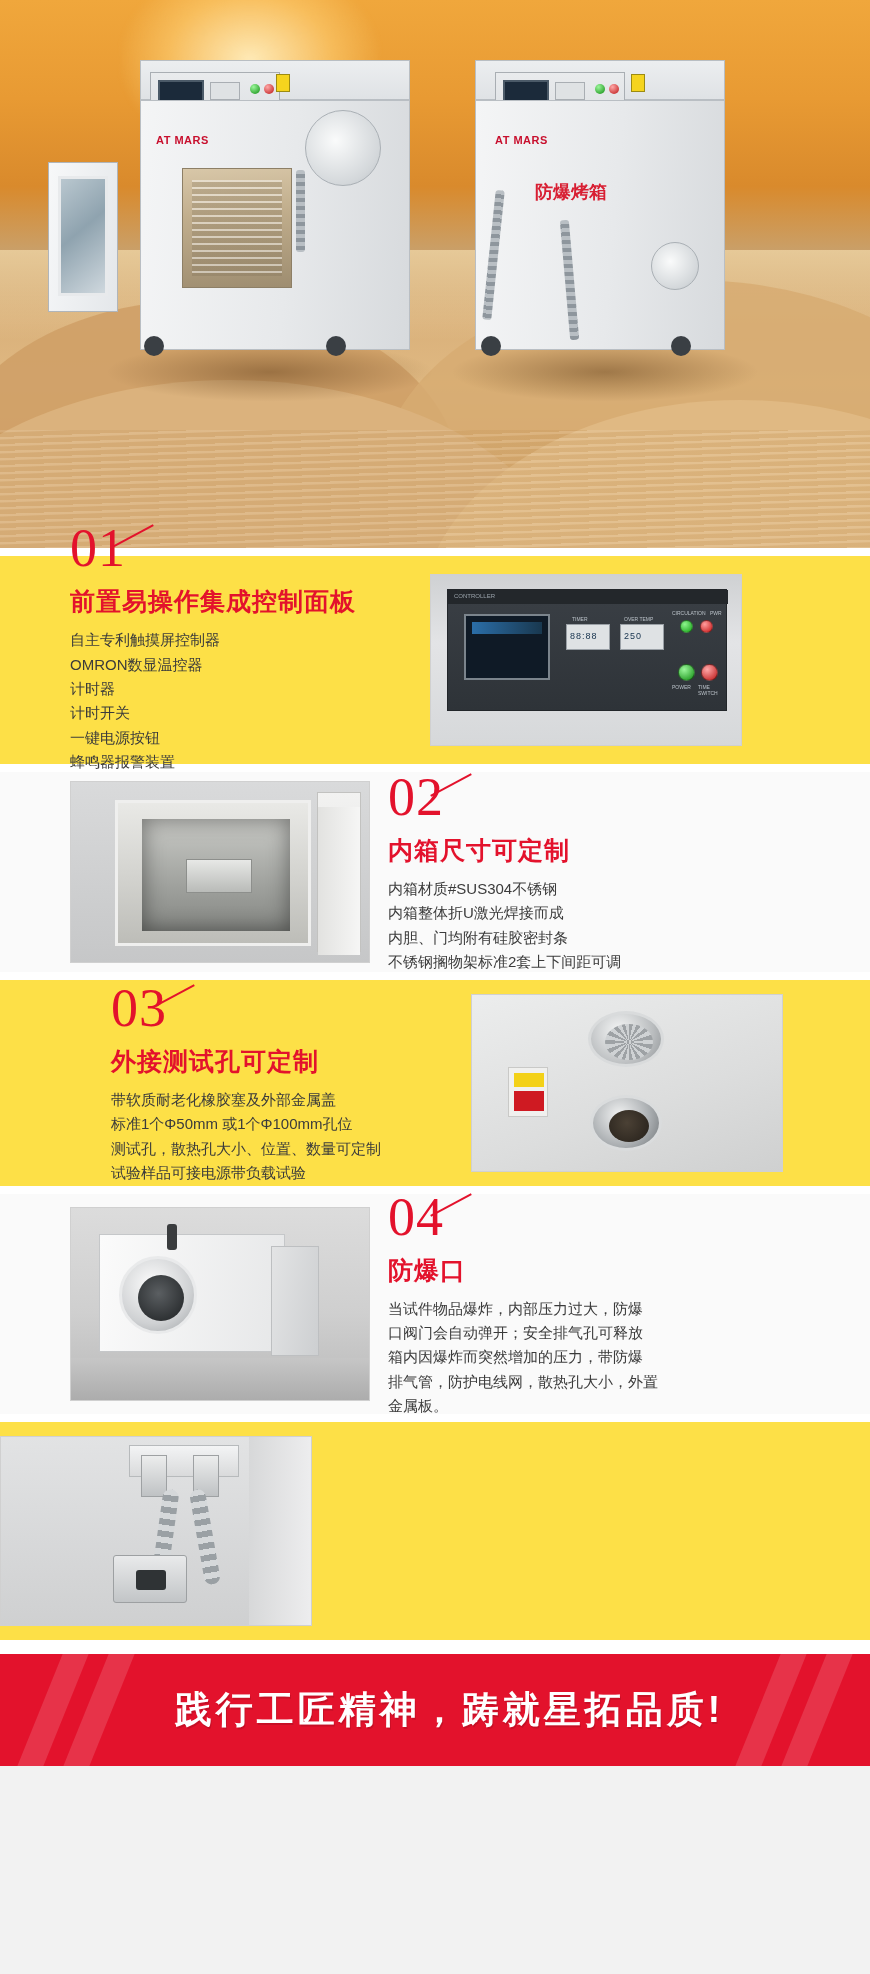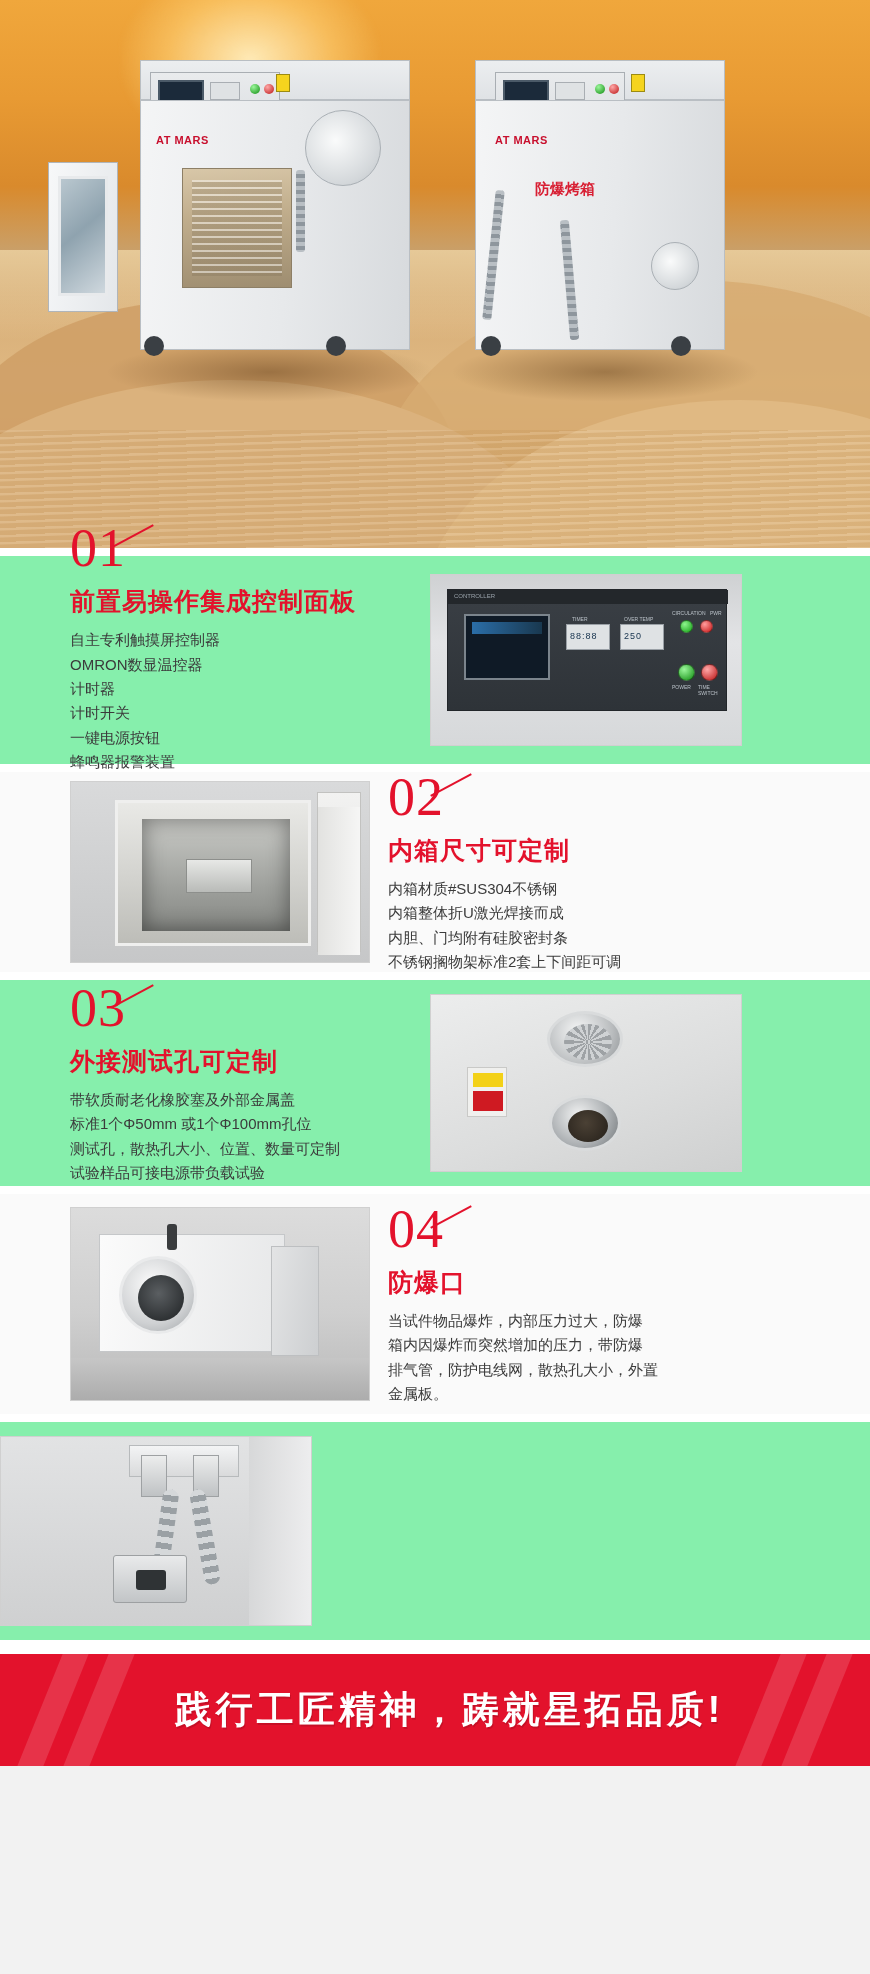--- a/index.html
+++ b/index.html
@@ -117,21 +117,21 @@
   }
   .m-shadow {
     position: absolute;
     background: radial-gradient(ellipse at center, rgba(90,55,20,0.45), rgba(90,55,20,0) 70%);
   }
 
   
   .feature {
     position: relative;
     width: 870px;
-    background: #86efac;
+    background: #fde047;
     padding: 0;
   }
   .feature.alt { background: #fafafa; }
   .feature-inner {
     display: flex;
     align-items: center;
     gap: 0;
     height: 100%;
   }
   .feat-text { width: 430px; padding: 0 20px 0 70px; }
@@ -300,21 +300,21 @@
       <div class="m-shadow" style="left:-5px; top:282px; width:310px; height:60px;"></div>
       <div class="m-top" style="left:20px; top:0px; width:250px; height:40px;"></div>
       <div class="m-panel" style="left:40px; top:12px; width:130px; height:56px;"></div>
       <div class="m-screen" style="left:48px; top:20px; width:46px; height:38px;"></div>
       <div class="m-panel" style="left:100px; top:22px; width:30px; height:18px; background:#dfe2e4;"></div>
       <div class="m-knob" style="left:140px; top:24px; width:10px; height:10px; background:radial-gradient(circle at 35% 30%,#9bf79b,#0f8b0f);"></div>
       <div class="m-knob" style="left:154px; top:24px; width:10px; height:10px; background:radial-gradient(circle at 35% 30%,#ffa8a8,#bb1414);"></div>
       <div class="m-body" style="left:20px; top:40px; width:250px; height:250px;"></div>
       <div class="m-warn" style="left:176px; top:14px; width:14px; height:18px;"></div>
       <div class="m-logo" style="left:40px; top:74px; font-size:11px;">AT MARS</div>
-      <div class="m-label-red" style="left:80px; top:120px; font-size:15px;">防爆烤箱</div>
+      <div class="m-label-red" style="left:80px; top:120px; font-size:18px;">防爆烤箱</div>
       <div class="m-chain" style="left:34px; top:130px; width:9px; height:130px; transform:rotate(6deg);"></div>
       <div class="m-chain" style="left:110px; top:160px; width:9px; height:120px; transform:rotate(-5deg);"></div>
       <div class="m-fan" style="left:196px; top:182px; width:48px; height:48px;"></div>
       <div class="m-wheel" style="left:26px; top:276px; width:20px; height:20px;"></div>
       <div class="m-wheel" style="left:216px; top:276px; width:20px; height:20px;"></div>
     </div>
   </div>
 
   <div class="gap"></div>
 
@@ -386,21 +386,21 @@
           <div>内箱整体折U激光焊接而成</div>
           <div>内胆、门均附有硅胶密封条</div>
           <div>不锈钢搁物架标准2套上下间距可调</div>
         </div>
       </div>
     </div>
   </div>
 
   <div class="gap"></div>
 
-  <div class="feature" style="height:206px;">
+  <div class="feature" style="height:206px;padding-left:41px;">
     <div class="feature-inner">
       <div class="feat-text">
         <div class="num-wrap">
           <span class="num">03</span>
           <span class="num-slash"></span>
         </div>
         <div class="feat-title">外接测试孔可定制</div>
         <div class="feat-body">
           <div>带软质耐老化橡胶塞及外部金属盖</div>
           <div>标准1个Φ50mm 或1个Φ100mm孔位</div>
@@ -431,20 +431,21 @@
         <div class="vent"></div>
       </div>
       <div class="feat-text right">
         <div class="num-wrap">
           <span class="num">04</span>
           <span class="num-slash"></span>
         </div>
         <div class="feat-title">防爆口</div>
         <div class="feat-body">
           <div>当试件物品爆炸，内部压力过大，防爆</div>
+          <div>口阀门会自动弹开；安全排气孔可释放</div>
           <div>箱内因爆炸而突然增加的压力，带防爆</div>
           <div>排气管，防护电线网，散热孔大小，外置</div>
           <div>金属板。</div>
         </div>
       </div>
     </div>
   </div>
 
   <div class="gap"></div>
 

